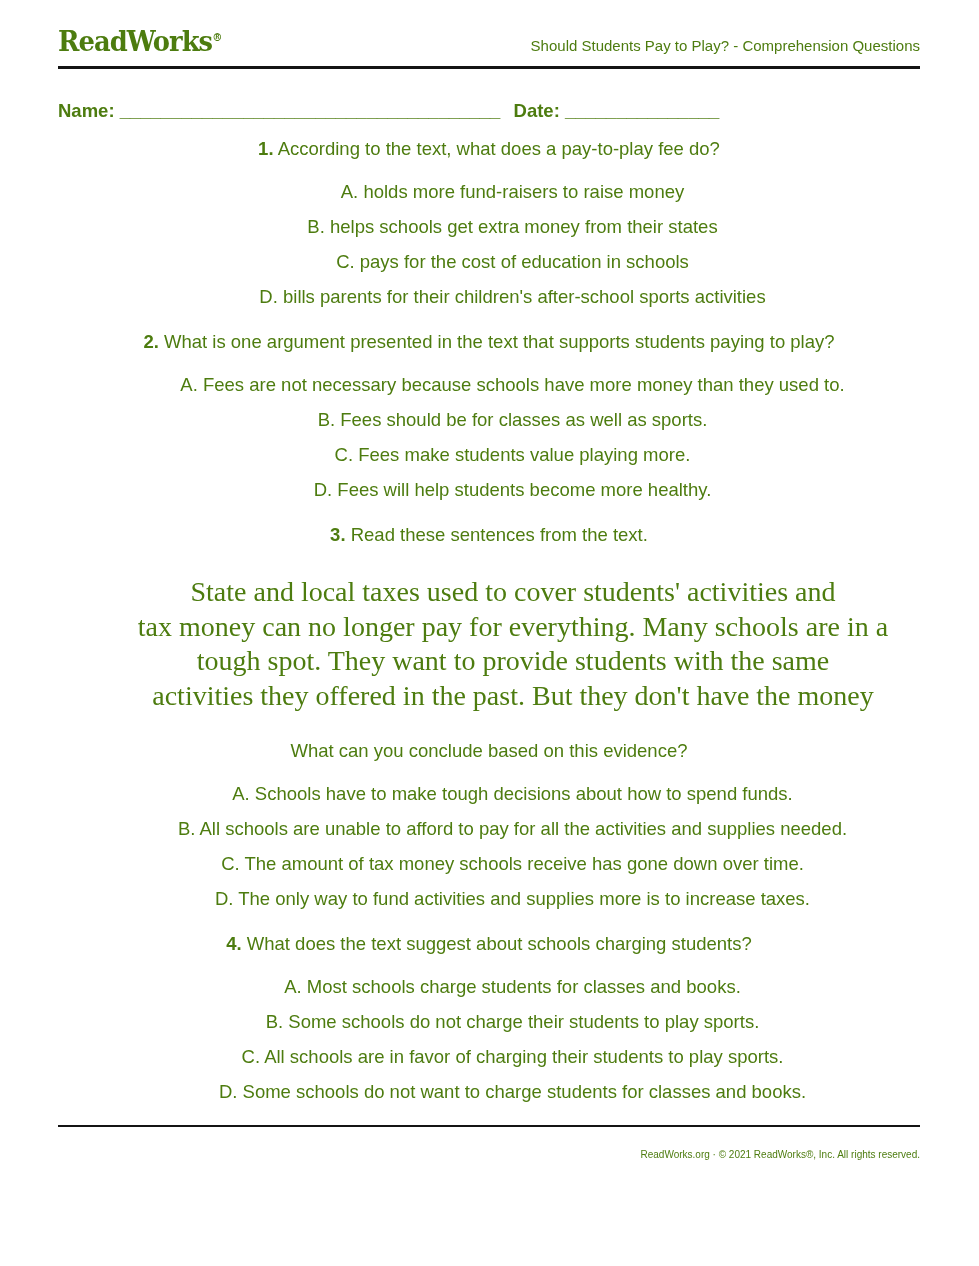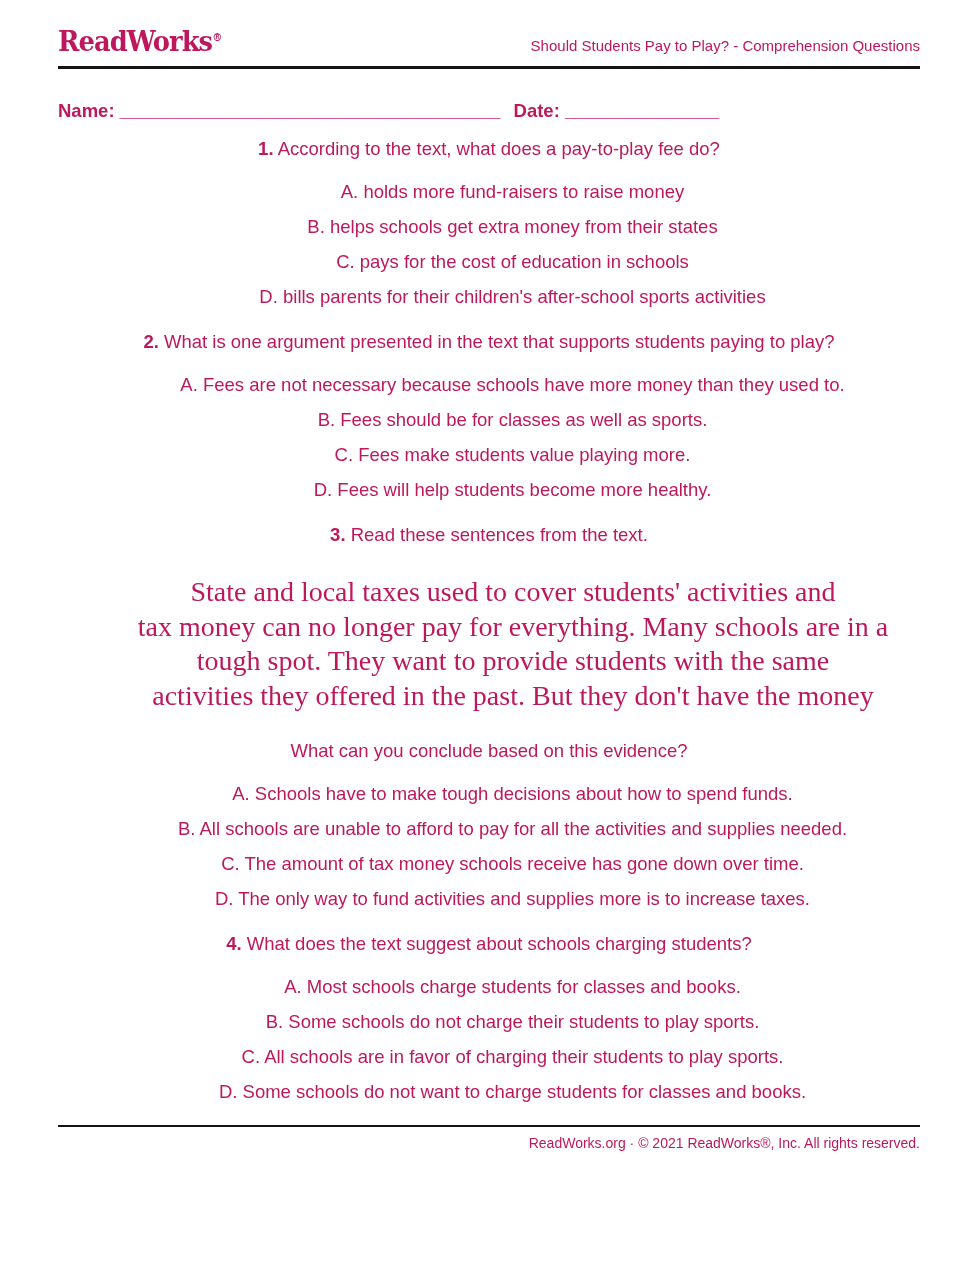--- a/index.html
+++ b/index.html
@@ -1,20 +1,20 @@
 <!DOCTYPE html>
 <html><head>
 <meta charset="utf-8">
 <style>
   html,body { margin:0; padding:0; background:#ffffff; }
   .page {
     position:relative;
     width:979px; height:1266px;
     background:#ffffff;
-    color:#be185d;
+    color:#4d7c0f;
     font-family:"Liberation Sans", sans-serif;
     overflow:hidden;
     box-sizing:border-box;
     padding:0 59px 0 58px;
   }
   
   .header {
     display:flex;
     justify-content:space-between;
     align-items:baseline;
@@ -67,23 +67,23 @@
   .quote {
     margin:28px 0 26px 48px;
     font-family:"Liberation Serif", serif;
     font-size:28px;
     line-height:34.5px;
   }
   
   .footer {
     margin-top:4px;
     border-top:2px solid #141414;
-    padding-top:8px;
+    padding-top:20px;
     text-align:right;
-    font-size:14px;
+    font-size:10px;
     line-height:16px;
   }
 </style>
 </head>
 <body>
 
 <div class="page">
 
   <div class="header">
     <div class="logo"><span>ReadWorks</span><span class="reg">®</span></div>

